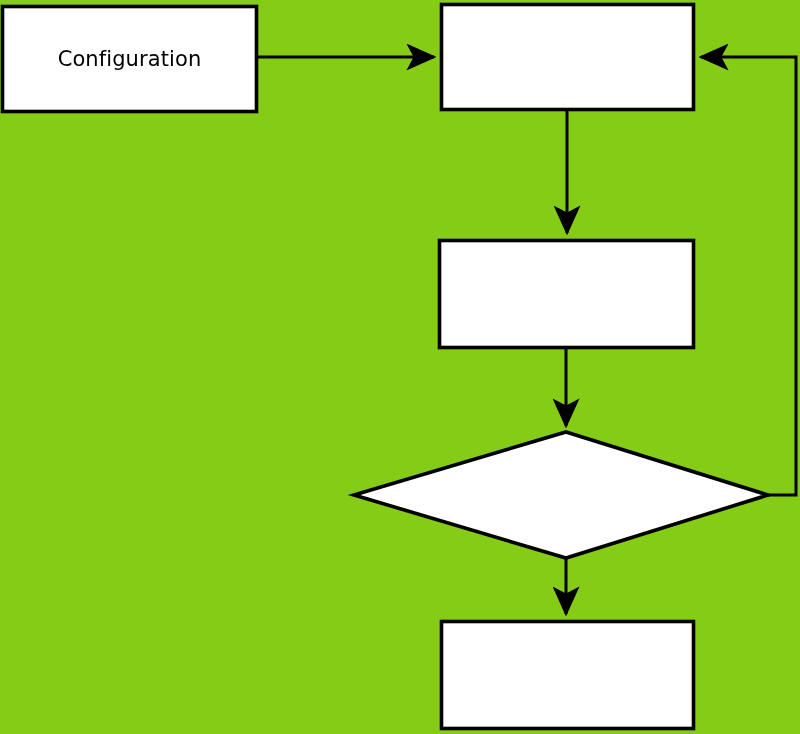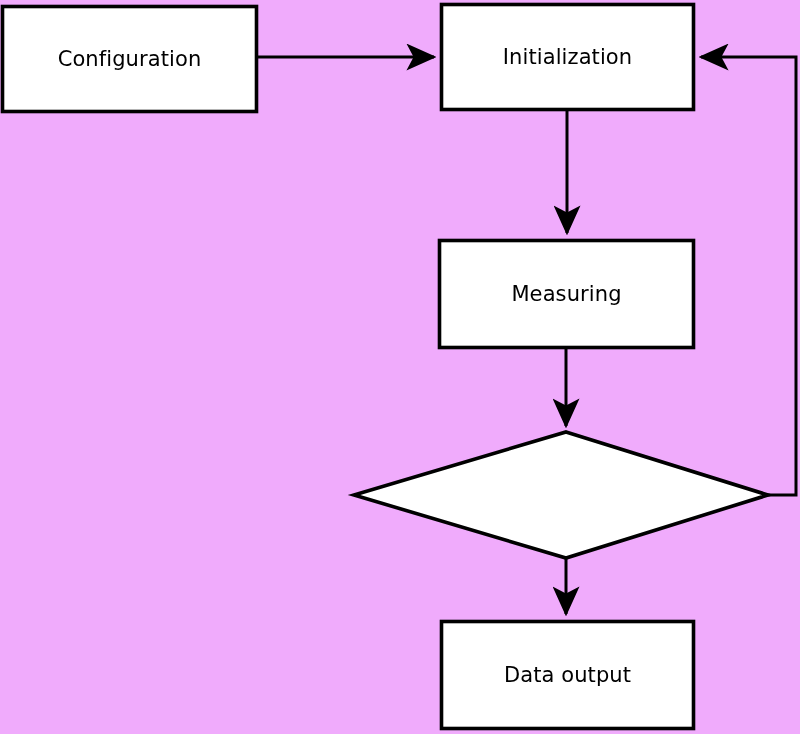--- a/index.html
+++ b/index.html
@@ -11,21 +11,21 @@
   body {
     width: 800px;
     height: 734px;
     font-family: "DejaVu Sans", sans-serif;
     overflow: hidden;
   }
   #flowchart-canvas {
     position: relative;
     width: 800px;
     height: 734px;
-    background: #f0abfc;
+    background: #84cc16;
   }
   #flow-svg {
     position: absolute;
     top: 0;
     left: 0;
     width: 800px;
     height: 734px;
     display: block;
   }
   .node-label {
@@ -86,20 +86,17 @@
 
     <rect x="439.5" y="240.5" width="254" height="107" fill="#ffffff" stroke="#000000" stroke-width="3.6"></rect>
 
     <polygon points="566,432 768,495 566,558 354,495" fill="#ffffff" stroke="#000000" stroke-width="3.6" stroke-linejoin="miter"></polygon>
 
     <rect x="441.5" y="621.5" width="252" height="107" fill="#ffffff" stroke="#000000" stroke-width="3.6"></rect>
   </svg>
 
   <div class="node-label label-configuration">Configuration</div>
 
-  <div class="node-label label-initialization">Initialization</div>
-
-  <div class="node-label label-measuring">Measuring</div>
 
 
-  <div class="node-label label-dataoutput">Data output</div>
+
 
 </div>
 
 </body></html>

